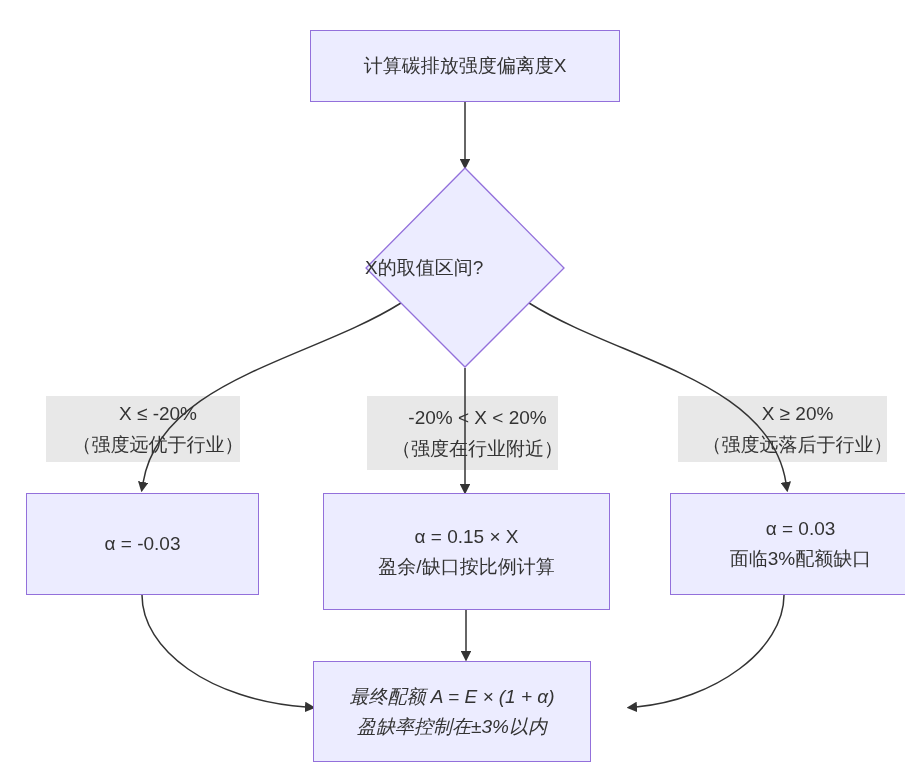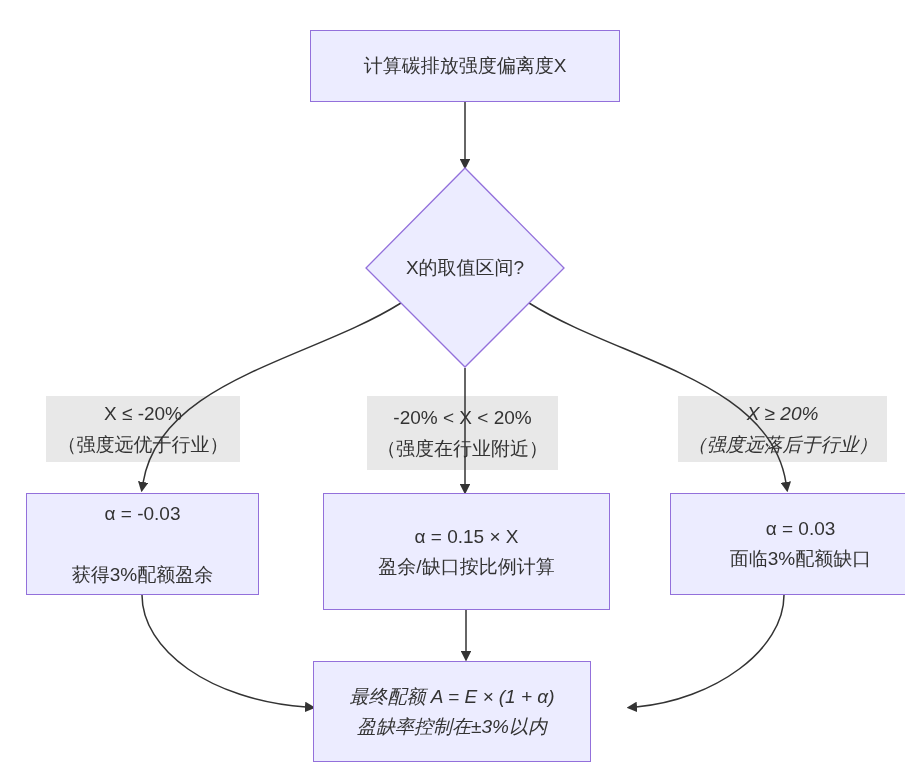--- a/index.html
+++ b/index.html
@@ -29,50 +29,50 @@
     justify-content: center;
     text-align: center;
     font-size: 19px;
     line-height: 30px;
   }
   .diamond-label {
     position: absolute;
     z-index: 4;
     display: flex;
     align-items: center;
-    justify-content: center;
     text-align: center;
     font-size: 19px;
   }
   
   .elbg {
     position: absolute;
     background: #e8e8e8;
   }
   .eltext {
     position: absolute;
     display: flex;
     flex-direction: column;
     align-items: center;
     justify-content: center;
     text-align: center;
     font-size: 19px;
     line-height: 31px;
+    padding-left: 15px;
   }
 
   
   .geo-start   { left: 310px; top: 30px;  width: 310px; height: 72px;  }
   .geo-b-left  { left: 26px;  top: 493px; width: 233px; height: 102px; gap: 31px; }
   .geo-b-mid   { left: 323px; top: 493px; width: 287px; height: 117px; }
   .geo-b-right { left: 670px; top: 493px; width: 261px; height: 102px; }
   .geo-final   { left: 313px; top: 661px; width: 278px; height: 101px; font-style: italic; }
 
   .geo-el-left  { left: 46px;  top: 396px; width: 194px; height: 66px; }
   .geo-el-mid   { left: 367px; top: 396px; width: 191px; height: 74px; }
-  .geo-el-right { left: 678px; top: 396px; width: 209px; height: 66px; font-style: italic; }
+  .geo-el-right { left: 678px; top: 396px; width: 209px; height: 66px; }
 
   .geo-diamond-label { left: 365px; top: 252px; width: 200px; height: 32px; }
 
   .edge {
     fill: none;
     stroke: #333333;
     stroke-width: 1.5px;
   }
   .diamond-shape {
     fill: #ECECFF;
@@ -129,21 +129,20 @@
   <div class="node geo-start">
     <span>计算碳排放强度偏离度X</span>
   </div>
 
   <div class="diamond-label geo-diamond-label">
     <span>X的取值区间?</span>
   </div>
 
   <div class="node geo-b-left">
     <span>α = -0.03</span>
-    <span>获得3%配额盈余</span>
   </div>
 
   <div class="node geo-b-mid">
     <span>α = 0.15 × X</span>
     <span>盈余/缺口按比例计算</span>
   </div>
 
   <div class="node geo-b-right">
     <span>α = 0.03</span>
     <span>面临3%配额缺口</span>

